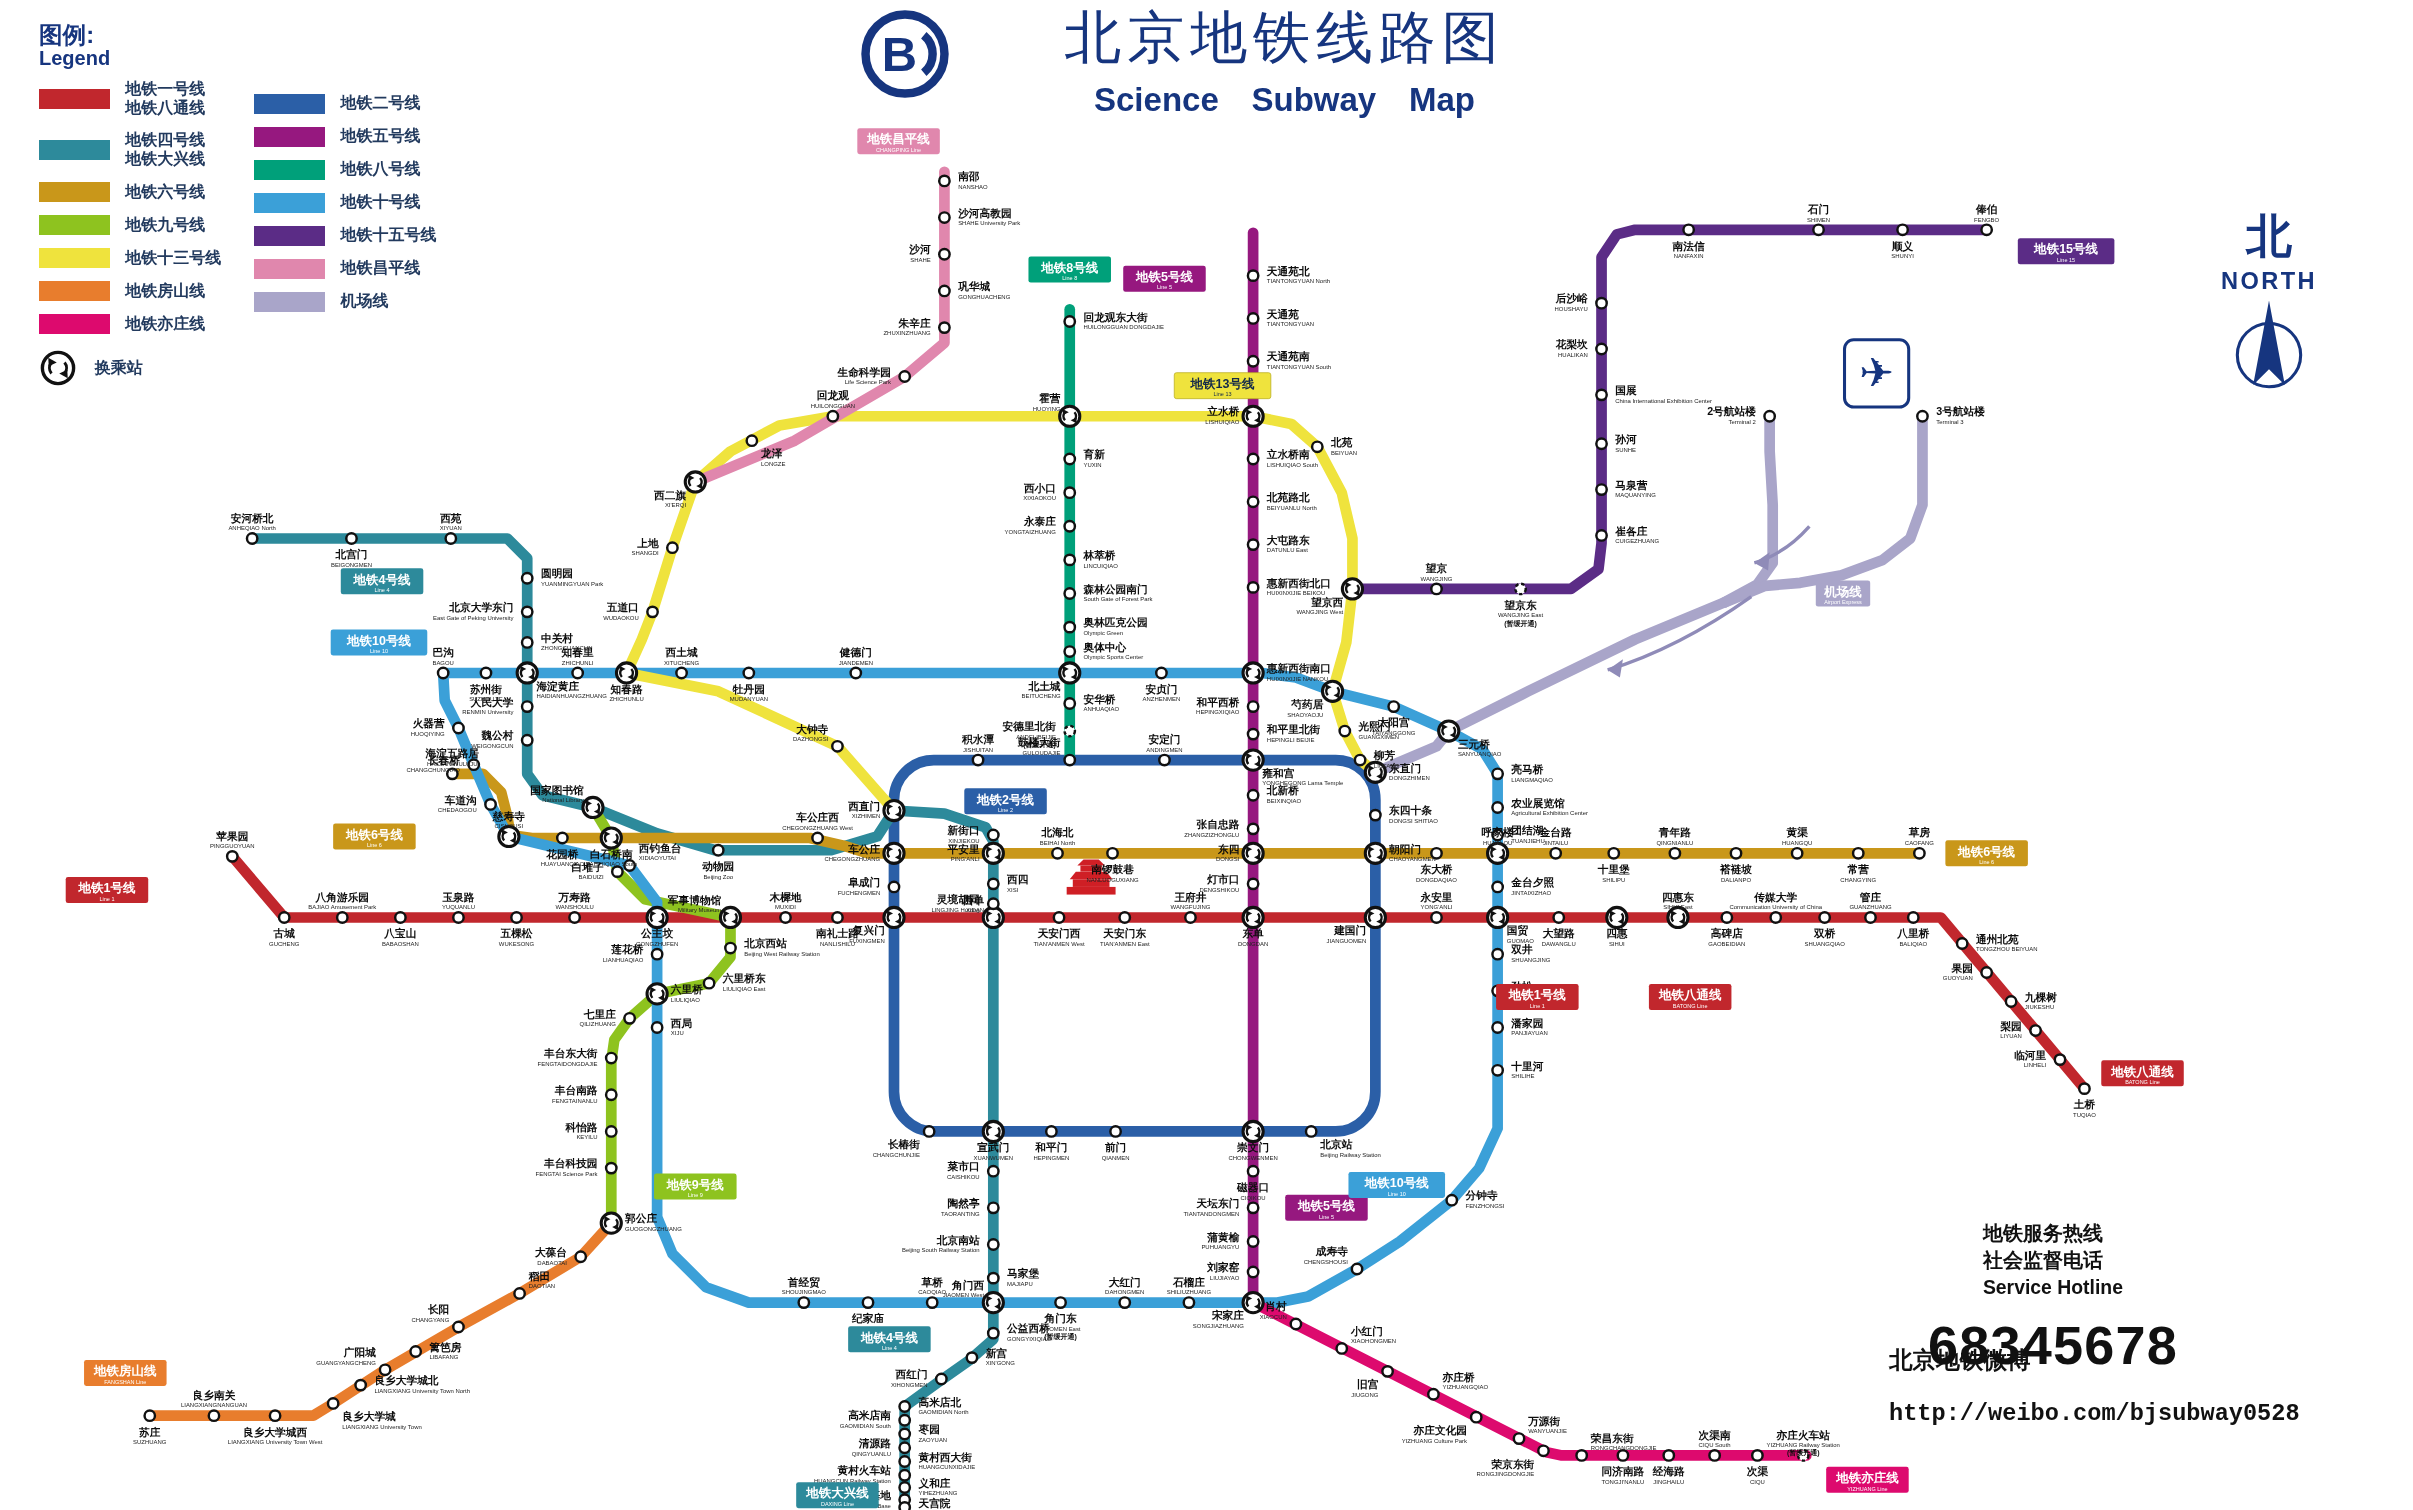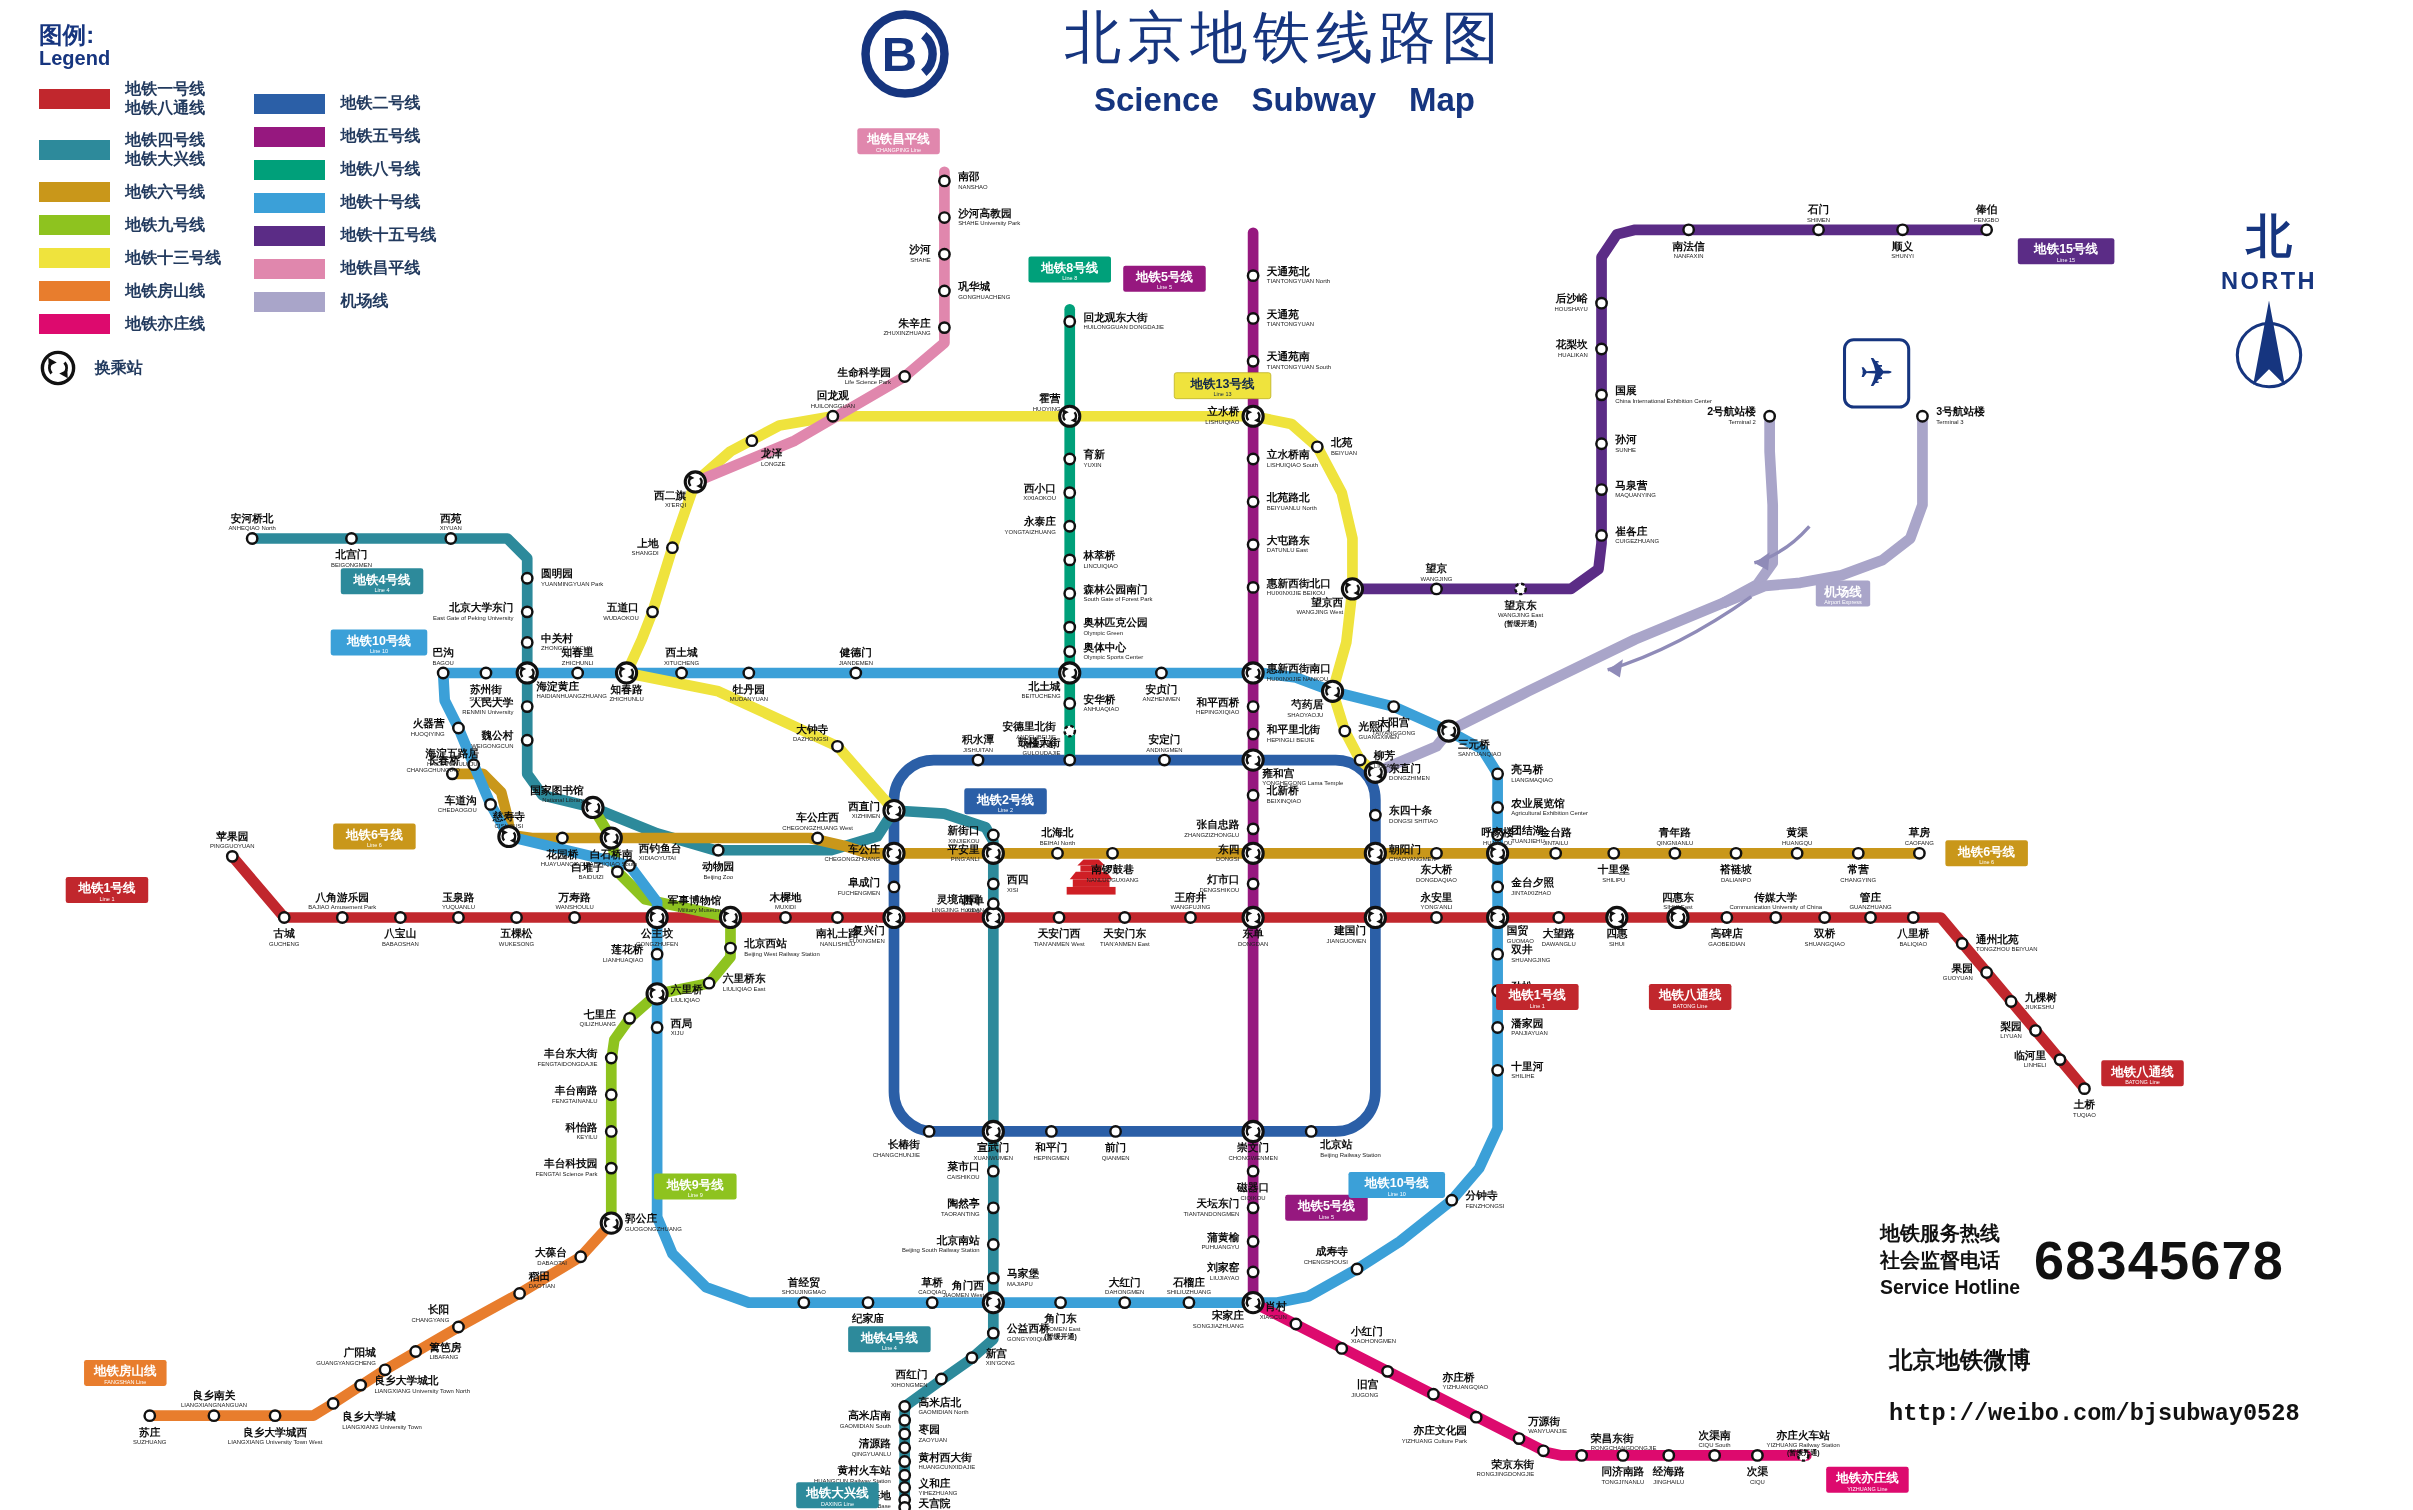--- a/index.html
+++ b/index.html
@@ -20,21 +20,21 @@
   
   .logo{left:858px;top:7px;width:94px;height:94px;}
   .titleblock{left:990px;top:0px;width:589px;text-align:center;}
   .title-zh{font-size:57px;font-weight:normal;color:#16357f;letter-spacing:5.9px;white-space:nowrap;}
   .title-en{font-size:33px;font-weight:bold;color:#16357f;word-spacing:23.6px;margin-top:3.5px;}
   
   .north{left:2204px;top:206px;width:130px;text-align:center;}
   .north-zh{font-size:46px;font-weight:bold;color:#16357f;}
   .north-en{font-size:23.6px;font-weight:bold;color:#16357f;letter-spacing:2.4px;}
   
-  .hotline{left:1880px;top:1220px;display:flex;align-items:center;gap:14px;}
+  .hotline{left:1928px;top:1220px;display:flex;align-items:center;gap:14px;flex-direction:column;}
   .hotline-col{display:flex;flex-direction:column;color:#111;}
   .hl-zh{font-size:20px;font-weight:bold;line-height:1.35;white-space:nowrap;}
   .hl-en{font-size:19.4px;font-weight:bold;line-height:1.35;white-space:nowrap;}
   .hl-phone{font-size:54px;font-weight:bold;color:#111;letter-spacing:1.2px;}
   .weibo{left:1889px;top:1344px;color:#111;}
   .wb-zh{font-size:23.6px;font-weight:bold;}
   .wb-url{font-size:23.6px;font-weight:bold;margin-top:24px;font-family:"Liberation Mono","DejaVu Sans Mono",monospace;}
 </style>
 </head>
 <body>

